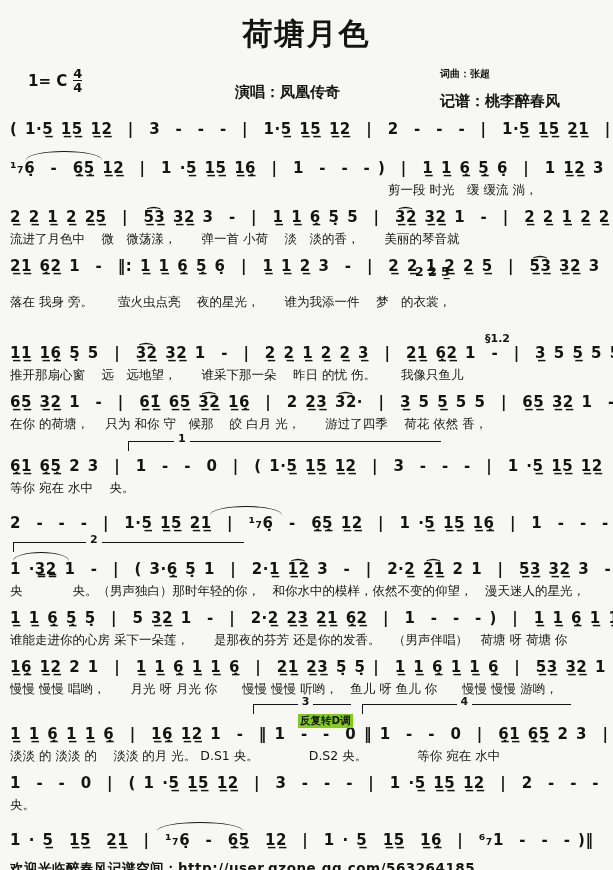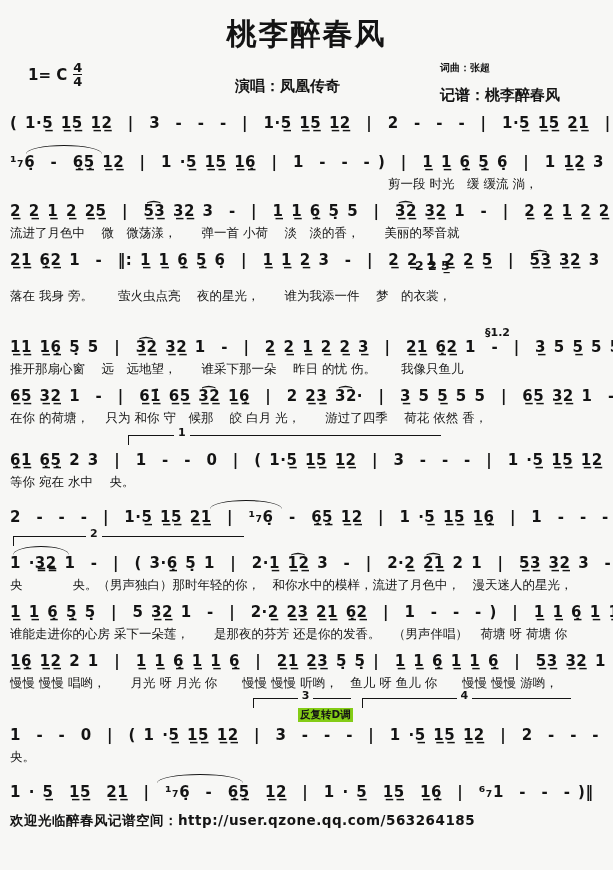--- a/index.html
+++ b/index.html
@@ -2,21 +2,21 @@
 <html><head>
 <meta charset="utf-8">
 <style>
   html,body{margin:0;padding:0;background:#f7f7f5;}
   body{width:613px;height:870px;overflow:hidden;color:#141414;
        font-family:"DejaVu Sans","Liberation Sans",sans-serif;}
   .sheet{position:relative;width:593px;height:854px;padding:8px 10px;}
 
   
   .title{ text-align:center;font-size:30px;font-weight:900;letter-spacing:2px;margin-top:6px;}
-  .meta{ position:relative;height:52px;margin-top:4px;font-weight:bold;}
+  .meta{ position:relative;height:52px;margin-top:10px;font-weight:bold;}
   .keysig{position:absolute;left:18px;top:2px;font-size:15px;display:flex;align-items:center;gap:6px;}
   .meter{display:inline-flex;flex-direction:column;align-items:center;font-size:13px;line-height:13px;}
   .meter .bot{border-top:1px solid #141414;}
   .singer{position:absolute;left:225px;top:18px;font-size:15px;text-align:right;}
   .composer{position:absolute;left:430px;top:2px;font-size:10px;}
   .notator{position:absolute;left:430px;top:27px;font-size:15px;}
 
   
   .mline{position:relative;margin-bottom:7px;}
   .notes{font-weight:bold;font-size:15px;line-height:24px;white-space:pre;
@@ -36,21 +36,21 @@
   .segno{position:absolute;left:452px;top:-1px;font-size:11px;font-weight:bold;padding-left:23px;}
   .volta-note{position:absolute;left:288px;top:10px;font-size:10.5px;font-weight:bold;background:#84cc16;padding:0 2px;}
 
   .footer{margin-top:8px;font-size:13.5px;font-weight:bold;letter-spacing:.5px;}
 </style>
 </head>
 <body>
 
 <div class="sheet">
 
-  <div class="title">桃李醉春风</div>
+  <div class="title">荷塘月色</div>
 
   <div class="meta">
     <div class="keysig">
       <span>1= C</span>
       <span class="meter">
         <span class="top">4</span>
         <span class="bot">4</span>
       </span>
     </div>
     <div class="singer">演唱：凤凰传奇</div>
@@ -102,41 +102,43 @@
     <div class="arc" style="left:200px;top:3px;width:72px;"></div>
     <div class="notes">2  -  -  -  |  1·5̲ 1̲5̲ 2̲1̲  |  ¹₇6̣  -  6̲̣5̲̣ 1̲2̲  |  1 ·5̲ 1̲5̲ 1̲6̲̣  |  1  -  -  - ):‖</div>
   </div>
 
   <div class="mline pt14">
     <div class="volta" style="left:3px;top:0;width:230px;">
       <span class="vnum" style="left:72px;">2</span>
     </div>
     <div class="arc" style="left:3px;top:10px;width:56px;"></div>
     <div class="notes">1 ·3̳2̳ 1  -  |  ( 3·6̲̣ 5̣ 1  |  2·1̲ 1̲͡2̲ 3  -  |  2·2̲ 2̲͡1̲ 2 1  |  5̲3̲ 3̲2̲ 3  -  |</div>
-    <div class="lyrics">央　　　　央。（男声独白）那时年轻的你，　和你水中的模样，流进了月色中，　漫天迷人的星光，</div>
+    <div class="lyrics">央　　　　央。（男声独白）那时年轻的你，　和你水中的模样，依然不变的仰望，　漫天迷人的星光，</div>
   </div>
 
   <div class="mline">
     <div class="notes">1̲ 1̲ 6̲̣ 5̲̣ 5̣  |  5 3̲2̲ 1  -  |  2·2̲ 2̲3̲ 2̲1̲ 6̲̣2̲  |  1  -  -  - )  |  1̲ 1̲ 6̲̣ 1̲ 1̲ 6̲̣  |</div>
     <div class="lyrics">谁能走进你的心房 采下一朵莲，　　是那夜的芬芳 还是你的发香。　（男声伴唱）　荷塘 呀 荷塘 你</div>
   </div>
 
   <div class="mline">
     <div class="notes">1̲6̲̣ 1̲2̲ 2 1  |  1̲ 1̲ 6̲̣ 1̲ 1̲ 6̲̣  |  2̲1̲ 2̲3̲ 5̣ 5̣ |  1̲ 1̲ 6̲̣ 1̲ 1̲ 6̲̣  |  5̲3̲ 3̲2̲ 1 1  |</div>
     <div class="lyrics">慢慢 慢慢 唱哟，　　月光 呀 月光 你　　慢慢 慢慢 听哟，　鱼儿 呀 鱼儿 你　　慢慢 慢慢 游哟，</div>
   </div>
 
   <div class="mline" style="padding-top:18px;">
     <div class="volta" style="left:243px;top:0;width:97px;">
       <span class="vnum center">3</span>
     </div>
     <div class="volta-note">反复转D调</div>
     <div class="volta" style="left:352px;top:0;width:208px;">
       <span class="vnum center">4</span>
     </div>
+    <div class="notes">1̲ 1̲ 6̲̣ 1̲ 1̲ 6̲̣  |  1̲6̲̣ 1̲2̲ 1  -  ‖ 1  -  -  0 ‖ 1  -  -  0  |  6̲̣1̲ 6̲̣5̲̣ 2 3  |</div>
+    <div class="lyrics">淡淡 的 淡淡 的　 淡淡 的月 光。 D.S1 央。　　　　D.S2 央。　　　　等你 宛在 水中</div>
   </div>
 
   <div class="mline">
     <div class="notes">1  -  -  0  |  ( 1 ·5̲ 1̲5̲ 1̲2̲  |  3  -  -  -  |  1 ·5̲ 1̲5̲ 1̲2̲  |  2  -  -  -  |</div>
     <div class="lyrics">央。</div>
   </div>
 
   <div class="mline pt8">
     <div class="arc" style="left:147px;top:2px;width:86px;"></div>
     <div class="notes">1 · 5̲  1̲5̲  2̲1̲  |  ¹₇6̣  -  6̲̣5̲̣  1̲2̲  |  1 · 5̲  1̲5̲  1̲6̲̣  |  ⁶₇1  -  -  - )‖</div>

